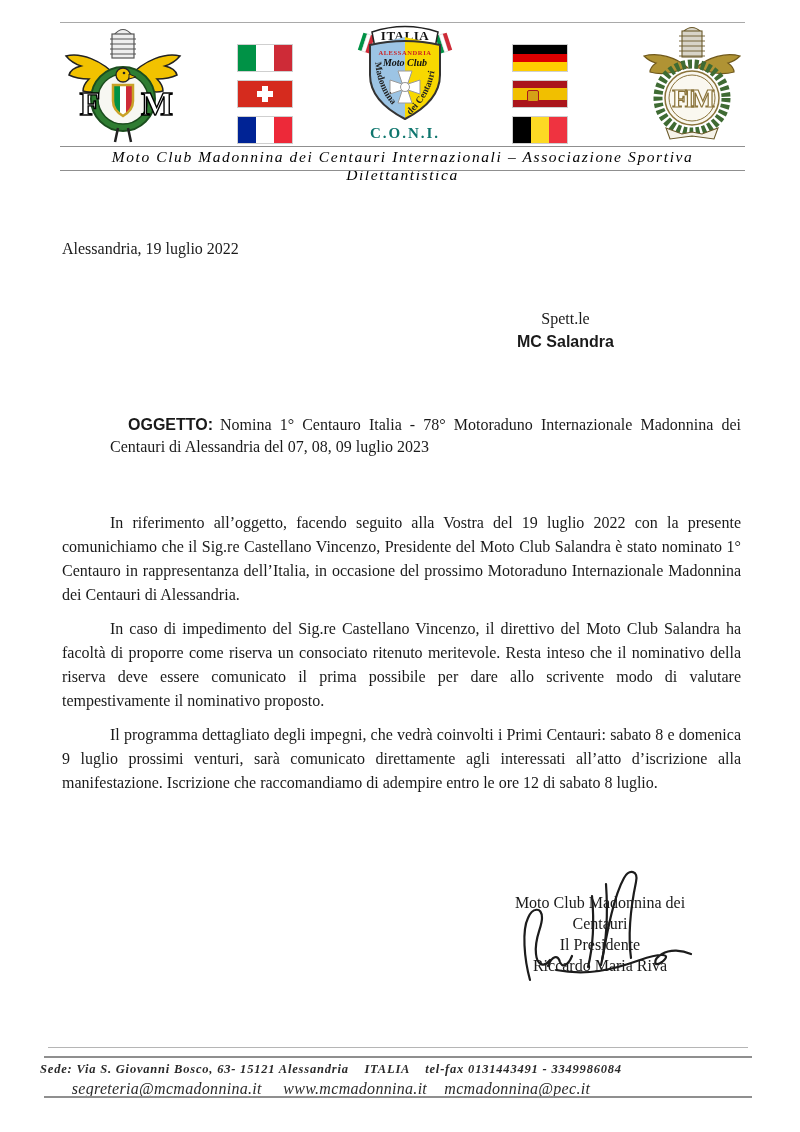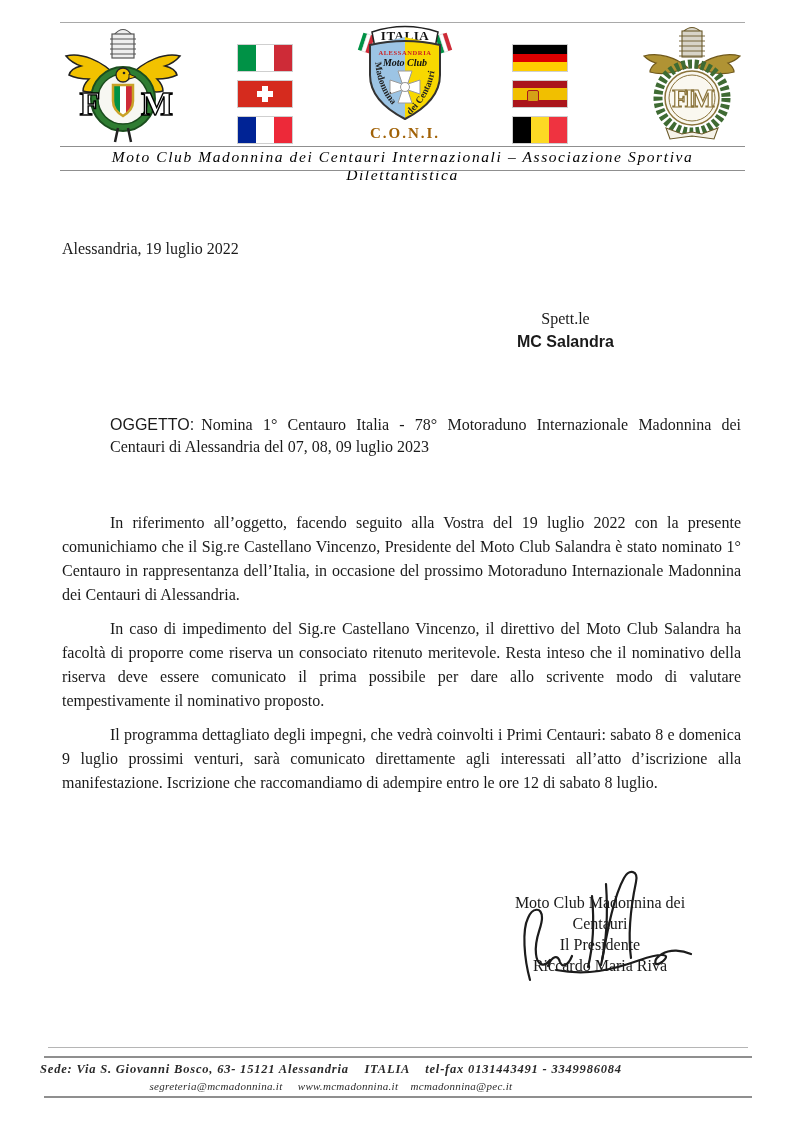--- a/index.html
+++ b/index.html
@@ -13,50 +13,50 @@
   .rule{position:absolute;background:#8f8f8f;height:1px;}
   .top-rule{left:60px;width:685px;top:22px;background:#a9a9a9;}
   .banner-rule-a{left:60px;width:685px;top:146px;}
   .banner-rule-b{left:60px;width:685px;top:170px;}
   .banner-text{
     left:60px;width:685px;top:148px;text-align:center;
     font-style:italic;font-size:15.5px;letter-spacing:1.6px;color:#000000;
   }
   .coni{
     left:340px;width:130px;top:125px;text-align:center;
-    font-weight:bold;font-size:15px;letter-spacing:2px;color:#a16207;
+    font-weight:bold;font-size:15px;letter-spacing:2px;color:#0f766e;
   }
   .flag-col{display:flex;flex-direction:column;gap:8px;}
   .flag{width:56px;height:28px;box-sizing:border-box;border:1px solid #cfcfcf;display:flex;position:relative;overflow:hidden;}
   .flag.horiz{flex-direction:column;}
   .stripe{flex:1;}
   .swiss-cross{position:absolute;left:50%;top:50%;transform:translate(-50%,-50%);width:16px;height:16px;}
   .swiss-cross::before,.swiss-cross::after{content:"";position:absolute;background:#fff;}
   .swiss-cross::before{left:5px;top:0;width:6px;height:16px;}
   .swiss-cross::after{left:0;top:5px;width:16px;height:6px;}
   .spain-arms{position:absolute;left:14px;top:9px;width:10px;height:10px;background:#d4a017;border:1px solid #aa151b;border-radius:2px;}
   
   .dateline{left:62px;top:240px;font-size:16px;}
   .recipient{left:517px;top:308px;line-height:22px;text-align:center;}
   .recipient .salutation{font-size:16px;}
   .recipient .name{font-family:"Liberation Sans", sans-serif;font-weight:bold;font-size:16px;margin-top:1px;}
   .subject{left:110px;top:414px;width:631px;text-align:justify;font-size:16px;line-height:22px;}
-  .subject-label{font-family:"Liberation Sans", sans-serif;font-weight:normal;margin-right:7px;}
+  .subject-label{font-family:"Liberation Sans", sans-serif;font-weight:bold;margin-right:7px;margin-left:18px;}
   .body-block{left:62px;top:511px;width:679px;font-size:16px;}
   .body-block p{margin:0 0 10px 0;text-align:justify;text-indent:48px;line-height:24px;}
   .body-block p.closing{text-indent:33px;text-align:left;margin-top:7px;}
   .sig-block{left:488px;top:892px;width:224px;text-align:center;font-size:16px;line-height:21px;}
   .signature-svg{left:512px;top:868px;}
   
   .f-rule-a{left:48px;width:700px;top:1047px;background:#b5b5b5;}
   .f-rule-b{left:44px;width:708px;top:1056px;height:2px;background:#8f8f8f;}
   .f-rule-c{left:44px;width:708px;top:1096px;height:2px;background:#8f8f8f;}
   .footer-line{left:0;width:662px;text-align:center;font-style:italic;color:#2a2a2a;white-space:pre-wrap;}
   .footer-line1{top:1062px;font-size:12.5px;letter-spacing:0.8px;font-weight:bold;}
-  .footer-line2{top:1080px;font-size:11px;letter-spacing:0.3px;}
+  .footer-line2{top:1080px;font-size:16px;letter-spacing:0.3px;}
 </style>
 </head>
 <body>
 
 <div class="page">
 
   <div class="rule top-rule"></div>
 
   <svg class="abs" style="left:62px;top:27px;" width="122" height="116" viewBox="0 0 122 116">
     <g>

